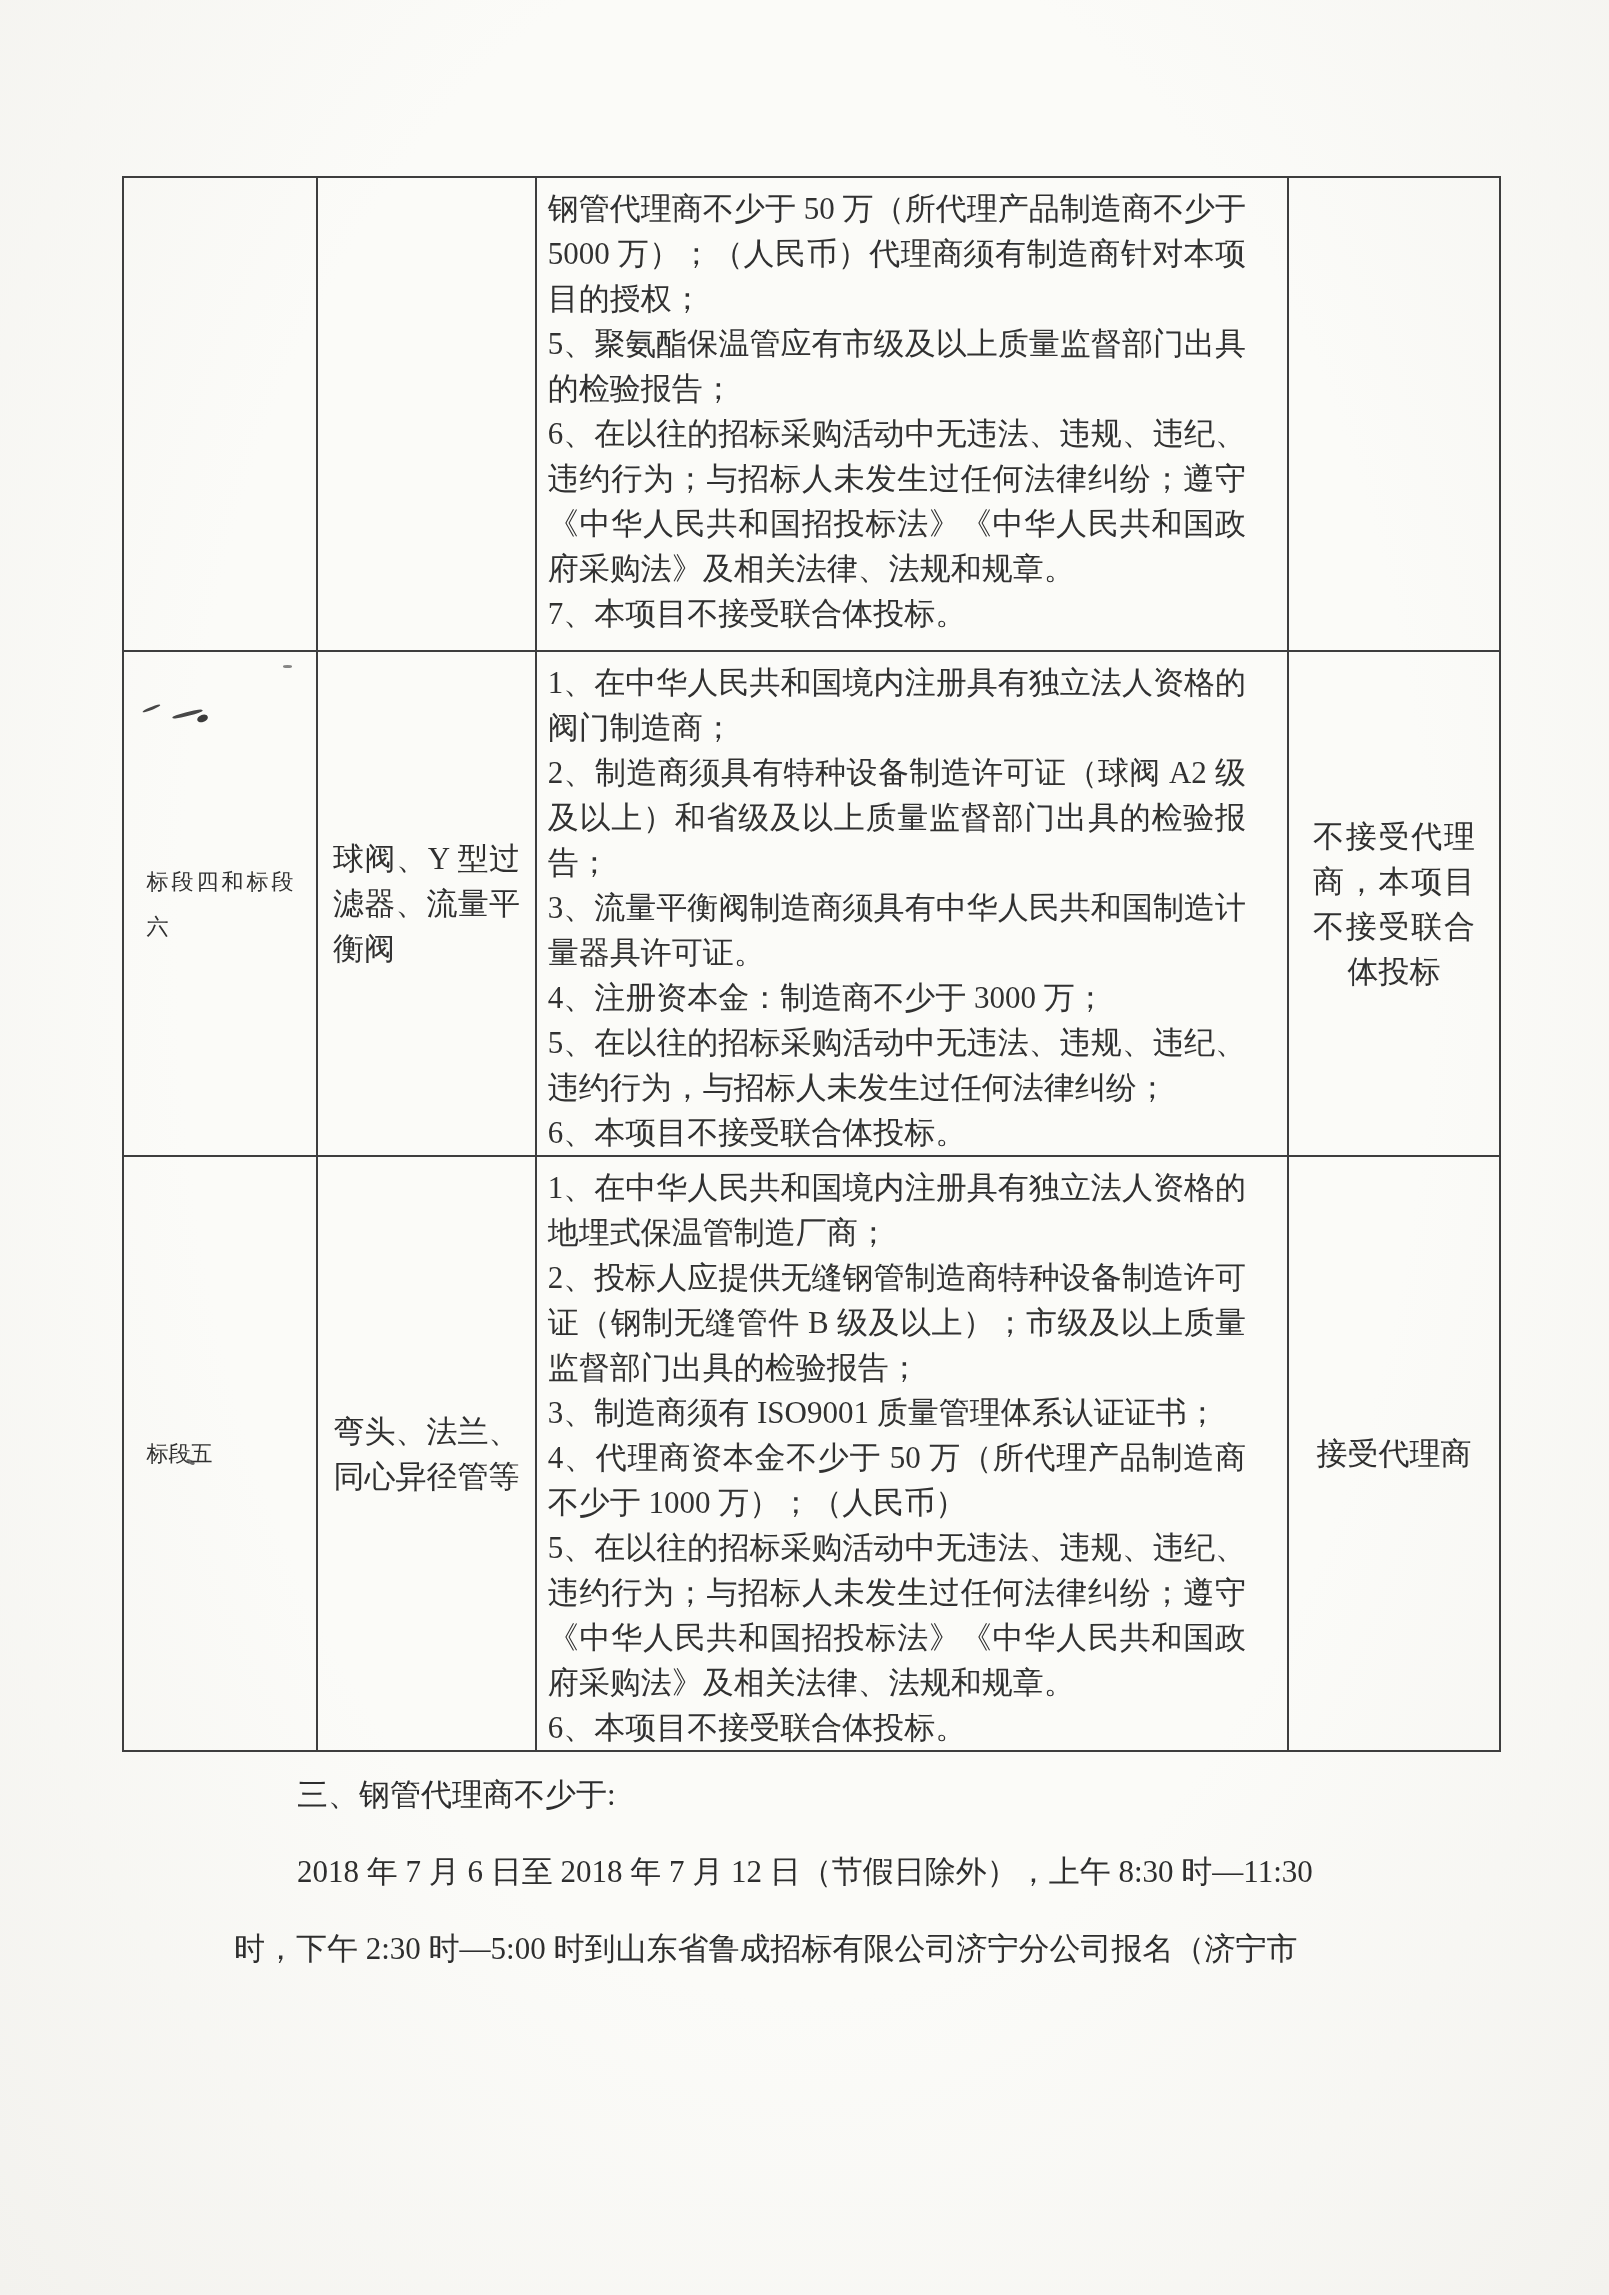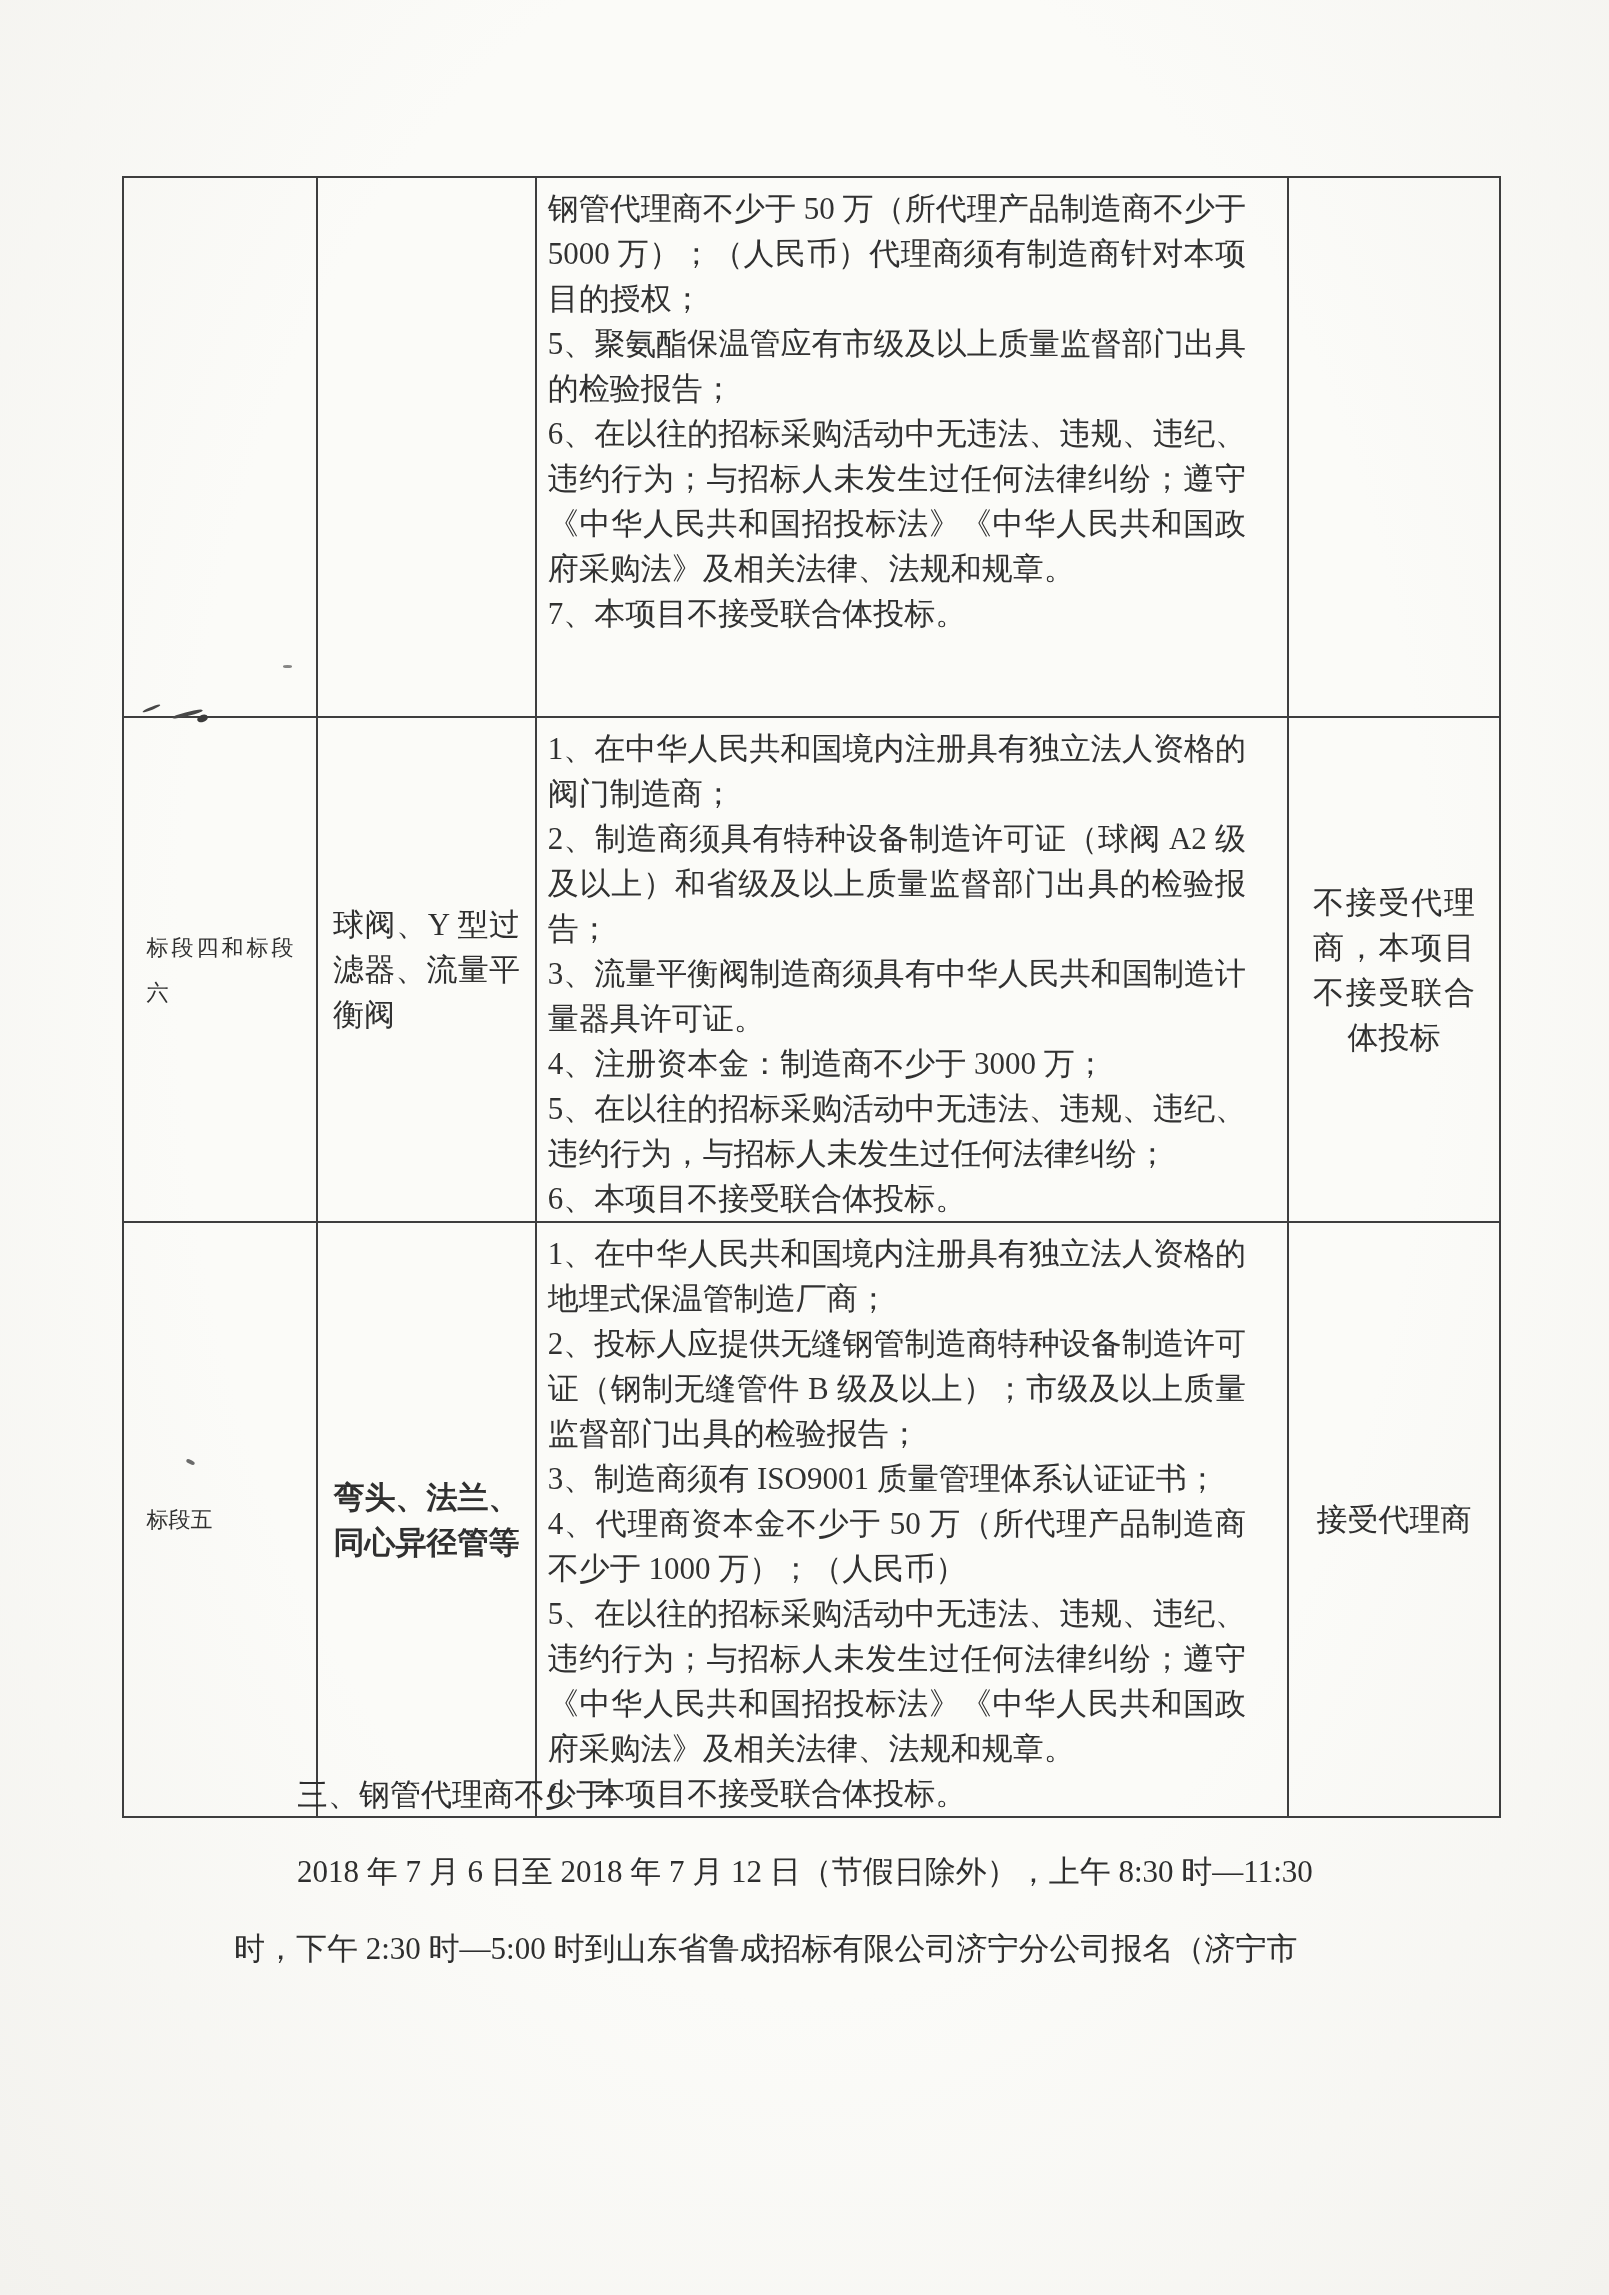--- a/index.html
+++ b/index.html
@@ -26,21 +26,21 @@
   }
   .qual-table col.c1{width:194px;}
   .qual-table col.c2{width:219px;}
   .qual-table col.c3{width:752px;}
   .qual-table col.c4{width:212px;}
   .qual-table td{
     border:2px solid #3e3e3e;
     vertical-align:middle;
     padding:0;
   }
-  tr.r1{height:540px;}
+  tr.r1{height:474px;}
   tr.r2{height:505px;}
   tr.r3{height:591px;}
   td.req{
     vertical-align:top;
     padding:8px 41px 0 10.7px;
   }
   .para{
     font-size:31px;
     line-height:45px;
     text-align:justify;
@@ -53,21 +53,21 @@
     line-height:45px;
     text-align:justify;
   }
   .goods-block{
     width:187px;
     margin:0 auto;
     font-size:31px;
     line-height:45px;
   }
   .g-j{text-align:justify;}
-  .g-c{text-align:center;font-weight:bold;}
+  .g-c{text-align:center;}
   .agent-block{
     width:162px;
     margin:0 auto;
     font-size:31px;
     line-height:45px;
     text-align:justify;
     text-align-last:center;
   }
   
   .reg{

